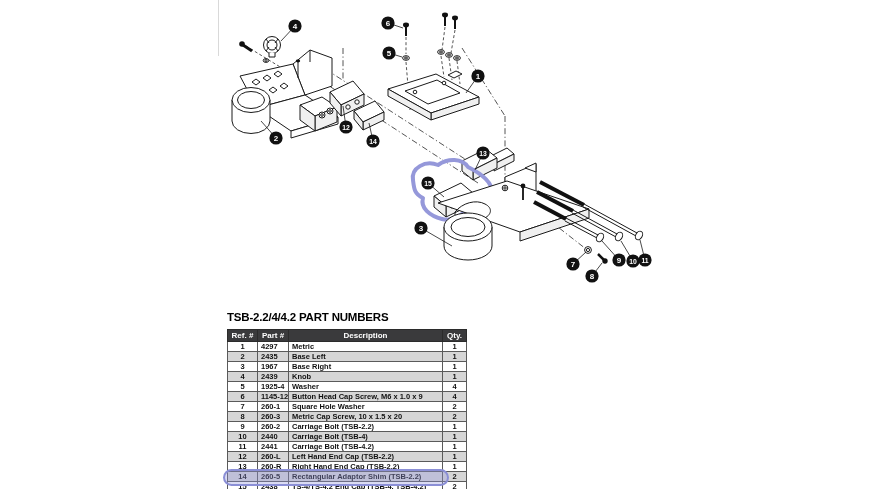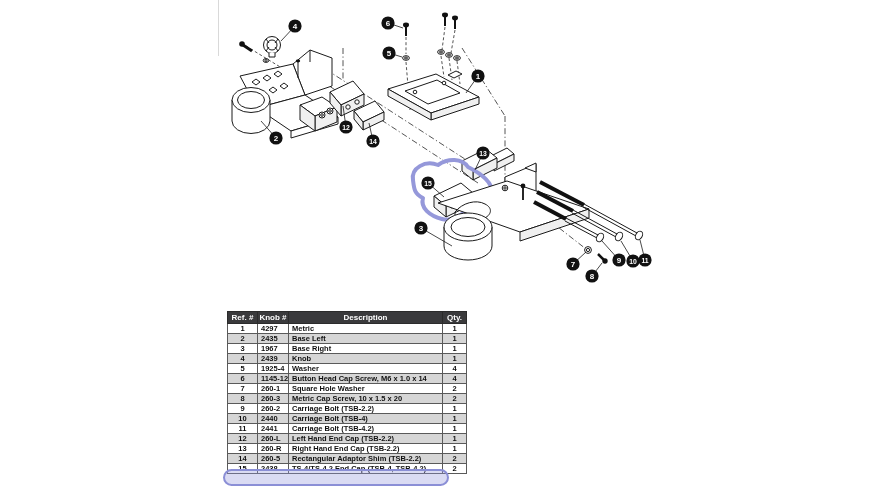--- a/index.html
+++ b/index.html
@@ -303,31 +303,32 @@
         </g>
         <g>
           <line x1="428" y1="183" x2="444" y2="197" class="leader"></line>
           <circle cx="428" cy="183" r="6.6" fill="#111"></circle>
           <text x="428" y="183.4" text-anchor="middle" dominant-baseline="central" fill="#fff" font-size="6.8" font-weight="bold">15</text>
         </g>
       </g>
   </svg>
 
   <div class="table-wrap">
+    <h2 class="tbl-title">TSB-2.2/4/4.2 PART NUMBERS</h2>
     <table class="tbl">
       <colgroup>
         <col style="width:30px">
           <col style="width:31px">
           <col style="width:154px">
           <col style="width:24px">
       </colgroup>
       <thead>
           <tr>
             <th>Ref. #</th>
-            <th>Knob #</th>
+            <th>Part #</th>
             <th>Description</th>
             <th>Qty.</th>
           </tr>
         </thead>
       <tbody>
           <tr>
             <td class="c">1</td>
             <td>4297</td>
             <td>Metric</td>
             <td class="c">1</td>
@@ -352,21 +353,21 @@
           </tr>
           <tr>
             <td class="c">5</td>
             <td>1925-4</td>
             <td>Washer</td>
             <td class="c">4</td>
           </tr>
           <tr class="alt">
             <td class="c">6</td>
             <td>1145-126</td>
-            <td>Button Head Cap Screw, M6 x 1.0 x 14</td>
+            <td>Button Head Cap Screw, M6 x 1.0 x 9</td>
             <td class="c">4</td>
           </tr>
           <tr>
             <td class="c">7</td>
             <td>260-1</td>
             <td>Square Hole Washer</td>
             <td class="c">2</td>
           </tr>
           <tr class="alt">
             <td class="c">8</td>

